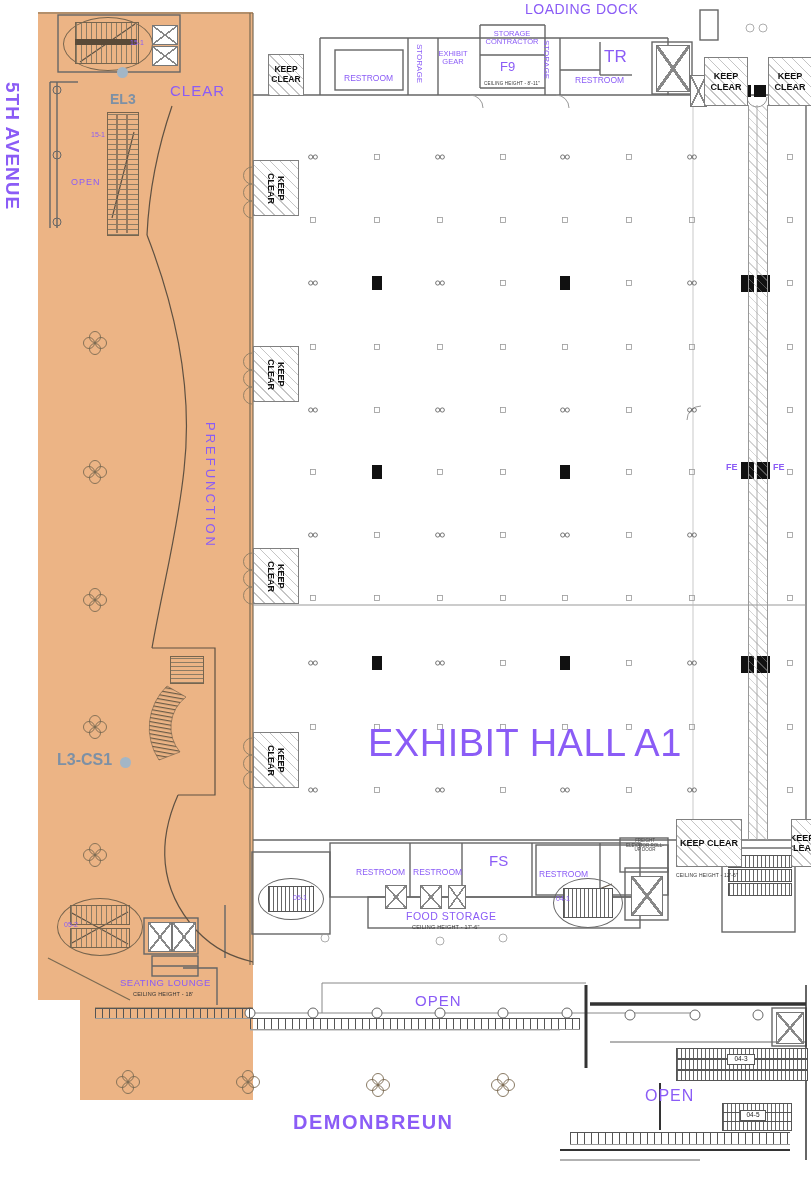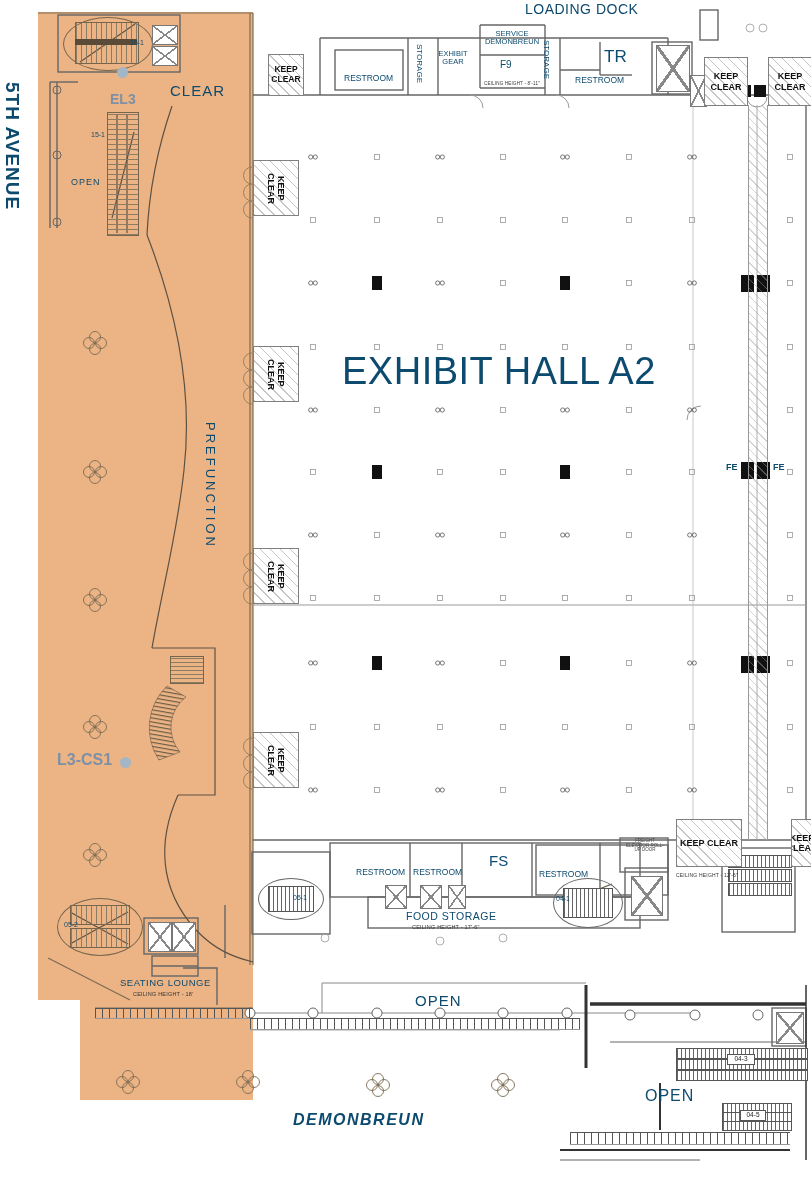--- a/index.html
+++ b/index.html
@@ -1,19 +1,19 @@
 <!DOCTYPE html>
 <html><head>
 <meta charset="utf-8">
 <style>
   html,body{margin:0;padding:0;background:#fff;}
   #canvas{position:relative;width:811px;height:1177px;background:#fff;overflow:hidden;
           font-family:"Liberation Sans",sans-serif;color:#151515;}
   .abs{position:absolute;}
-  .lbl{position:absolute;white-space:nowrap;color:#0c4a6e;line-height:1.05;}
+  .lbl{position:absolute;white-space:nowrap;color:#8b5cf6;line-height:1.05;}
   .v{writing-mode:vertical-rl;}
   .bold{font-weight:bold;}
   .center{text-align:center;white-space:normal;}
   .orange{position:absolute;}
   .kc{position:absolute;border:1px solid #808080;display:flex;align-items:center;justify-content:center;
       text-align:center;font-weight:bold;font-size:9px;line-height:1.12;color:#111;
       background:
         repeating-linear-gradient(45deg,rgba(140,140,140,.5) 0 1px,transparent 1px 7px),#fff;}
   .kc.rot span{writing-mode:vertical-rl;}
   .kc span{display:block;}
@@ -393,45 +393,45 @@
       <span>KEEP CLEAR</span>
     </div>
   <div class="kc" style="left:676px;top:819px;width:64px;height:46px;">
       <span>KEEP CLEAR</span>
     </div>
   <div class="kc" style="left:791px;top:819px;width:20px;height:46px;overflow:hidden;">
       <span>KEEP CLEAR</span>
     </div>
 
   <div class="lbl v bold" style="left:2px;top:82px;height:160px;font-size:19px;letter-spacing:1px;">5TH AVENUE</div>
-  <div class="lbl bold" style="left:293px;top:1112px;font-size:16px;letter-spacing:1.5px;font-style:italic;">DEMONBREUN</div>
-
-  <div class="lbl" style="left:342px;top:352px;font-size:38px;letter-spacing:.5px;">EXHIBIT HALL A2</div>
+  <div class="lbl bold" style="left:293px;top:1112px;font-size:20px;letter-spacing:1.5px;">DEMONBREUN</div>
+
+  <div class="lbl" style="left:368px;top:724px;font-size:38px;letter-spacing:.5px;">EXHIBIT HALL A1</div>
 
   <div class="lbl" style="left:525px;top:2px;font-size:14px;letter-spacing:.5px;">LOADING DOCK</div>
   <div class="lbl" style="left:170px;top:83px;font-size:15px;letter-spacing:1px;">CLEAR</div>
   <div class="lbl" style="left:71px;top:178px;font-size:9px;letter-spacing:1px;">OPEN</div>
   <div class="lbl v" style="left:203px;top:422px;height:250px;font-size:13px;letter-spacing:3px;">PREFUNCTION</div>
   <div class="lbl" style="left:415px;top:993px;font-size:15px;letter-spacing:1px;">OPEN</div>
   <div class="lbl" style="left:645px;top:1088px;font-size:16px;letter-spacing:1px;">OPEN</div>
   <div class="lbl" style="left:120px;top:978px;font-size:9.5px;letter-spacing:.5px;">SEATING LOUNGE</div>
   <div class="note" style="left:133px;top:991px;">CEILING HEIGHT - 18'</div>
   <div class="lbl" style="left:406px;top:911px;font-size:10.5px;letter-spacing:.5px;">FOOD STORAGE</div>
   <div class="note" style="left:412px;top:924px;">CEILING HEIGHT - 17'-6"</div>
 
   <div class="lbl" style="left:344px;top:74px;font-size:8.5px;">RESTROOM</div>
   <div class="lbl" style="left:575px;top:76px;font-size:8.5px;">RESTROOM</div>
   <div class="lbl" style="left:356px;top:868px;font-size:8.5px;">RESTROOM</div>
   <div class="lbl" style="left:413px;top:868px;font-size:8.5px;">RESTROOM</div>
   <div class="lbl" style="left:539px;top:870px;font-size:8.5px;">RESTROOM</div>
   <div class="lbl v" style="left:415px;top:44px;height:46px;font-size:8px;">STORAGE</div>
   <div class="lbl v" style="left:542px;top:40px;height:50px;font-size:8px;">STORAGE</div>
   <div class="lbl center" style="left:437px;top:50px;width:32px;font-size:7.5px;">EXHIBIT GEAR</div>
-  <div class="lbl center" style="left:481px;top:30px;width:62px;font-size:7.5px;">SERVICE DEMONBREUN</div>
-  <div class="lbl" style="left:500px;top:60px;font-size:10px;">F9</div>
+  <div class="lbl center" style="left:481px;top:30px;width:62px;font-size:7.5px;">STORAGE CONTRACTOR</div>
+  <div class="lbl" style="left:500px;top:60px;font-size:13px;">F9</div>
   <div class="note" style="left:484px;top:81px;font-size:4.5px;">CEILING HEIGHT - 8'-11"</div>
   <div class="lbl" style="left:604px;top:48px;font-size:17px;">TR</div>
   <div class="lbl" style="left:489px;top:853px;font-size:15px;">FS</div>
   <div class="lbl bold" style="left:726px;top:463px;font-size:9px;">FE</div>
   <div class="lbl bold" style="left:773px;top:463px;font-size:9px;">FE</div>
   <div class="note" style="left:676px;top:872px;font-size:5px;">CEILING HEIGHT - 12'-6"</div>
   <div class="lbl center" style="left:624px;top:839px;width:42px;font-size:4.5px;color:#444;">FREIGHT ELEVATOR ROLL-UP DOOR</div>
 
   <div class="lbl unitlbl" style="left: 110px; top: 92px; font-size: 14px; color: rgb(125, 144, 165);">EL3</div>
   <div class="lbl unitlbl" style="left: 57px; top: 752px; font-size: 16px; color: rgb(125, 144, 165);">L3-CS1</div>

